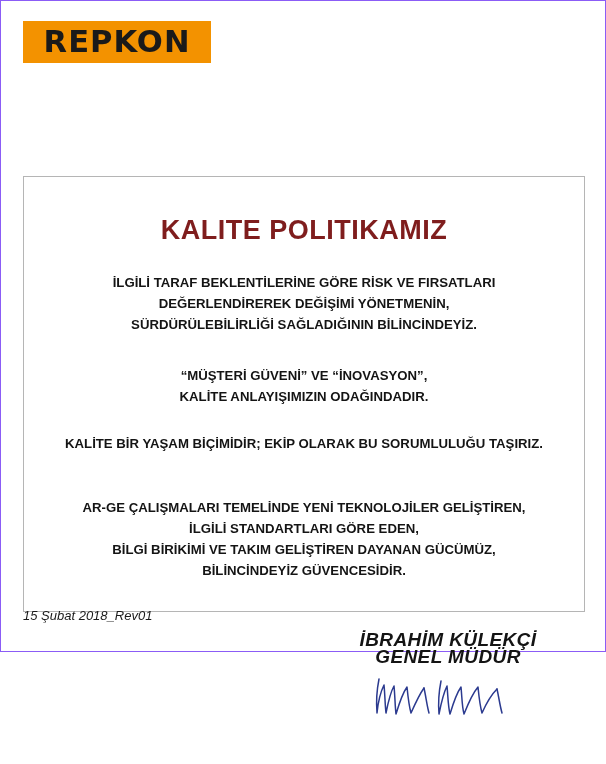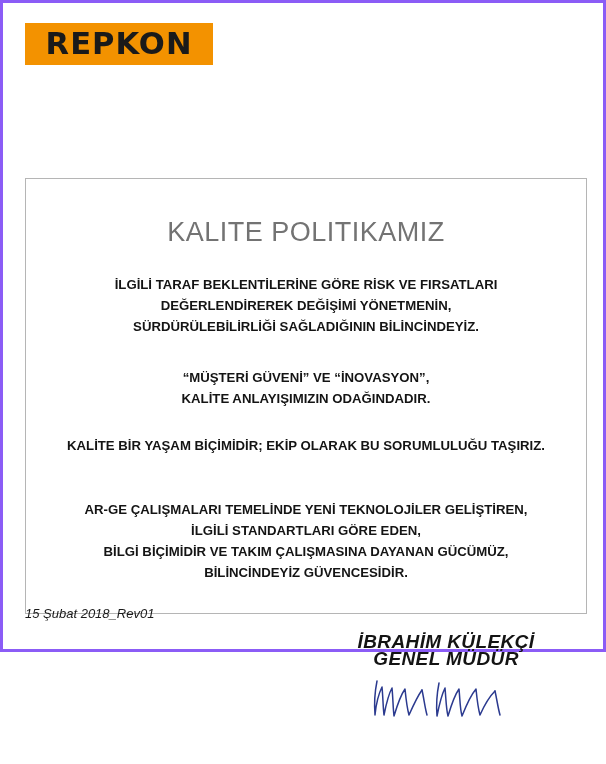--- a/index.html
+++ b/index.html
@@ -13,21 +13,21 @@
     font-family: "Liberation Sans", sans-serif;
     color: #1a1a1a;
     position: relative;
     overflow: hidden;
   }
   .page {
     position: relative;
     width: 606px;
     height: 652px;
     box-sizing: border-box;
-    border: 3px solid #8b5cf6;
+    border: 1px solid #8b5cf6;
     background: #fff;
   }
 
   
   .logo-wrap {
     position: absolute;
     left: 22px;
     top: 20px;
     width: 188px;
     height: 42px;
@@ -54,25 +54,25 @@
     top: 175px;
     width: 562px;
     height: 436px;
     box-sizing: border-box;
     border: 1px solid #b5b5b5;
     background: #fff;
   }
 
   .policy-title {
     text-align: center;
-    font-weight: normal;
+    font-weight: bold;
     font-size: 27px;
     letter-spacing: 0.5px;
     margin-top: 38px;
-    color: #737373;
+    color: #7f1d1d;
   }
 
   .para {
     text-align: center;
     font-weight: bold;
     font-size: 13.2px;
     line-height: 21px;
     color: #141414;
     margin: 0;
     padding: 0 18px;
@@ -143,21 +143,21 @@
       <span class="line">KALİTE ANLAYIŞIMIZIN ODAĞINDADIR.</span>
     </div>
 
     <div class="para block-3">
       <span class="line">KALİTE BİR YAŞAM BİÇİMİDİR; EKİP OLARAK BU SORUMLULUĞU TAŞIRIZ.</span>
     </div>
 
     <div class="para block-4">
       <span class="line">AR-GE ÇALIŞMALARI TEMELİNDE YENİ TEKNOLOJİLER GELİŞTİREN,</span>
       <span class="line">İLGİLİ STANDARTLARI GÖRE EDEN,</span>
-      <span class="line">BİLGİ BİÇİMİDİR VE TAKIM ÇALIŞMASINA DAYANAN GÜCÜMÜZ,</span>
+      <span class="line">BİLGİ BİRİKİMİ VE TAKIM GELİŞTİREN DAYANAN GÜCÜMÜZ,</span>
       <span class="line">BİLİNCİNDEYİZ GÜVENCESİDİR.</span>
     </div>
 
   </div>
 
   <div class="sign-block">
     <div class="sign-name">İBRAHİM KÜLEKÇİ</div>
     <div class="sign-role">GENEL MÜDÜR</div>
     <svg class="signature-svg" width="170" height="46" viewBox="0 0 170 46" fill="none">
       <g stroke="#2b3a8f" stroke-width="1.5" fill="none" stroke-linecap="round" stroke-linejoin="round">

